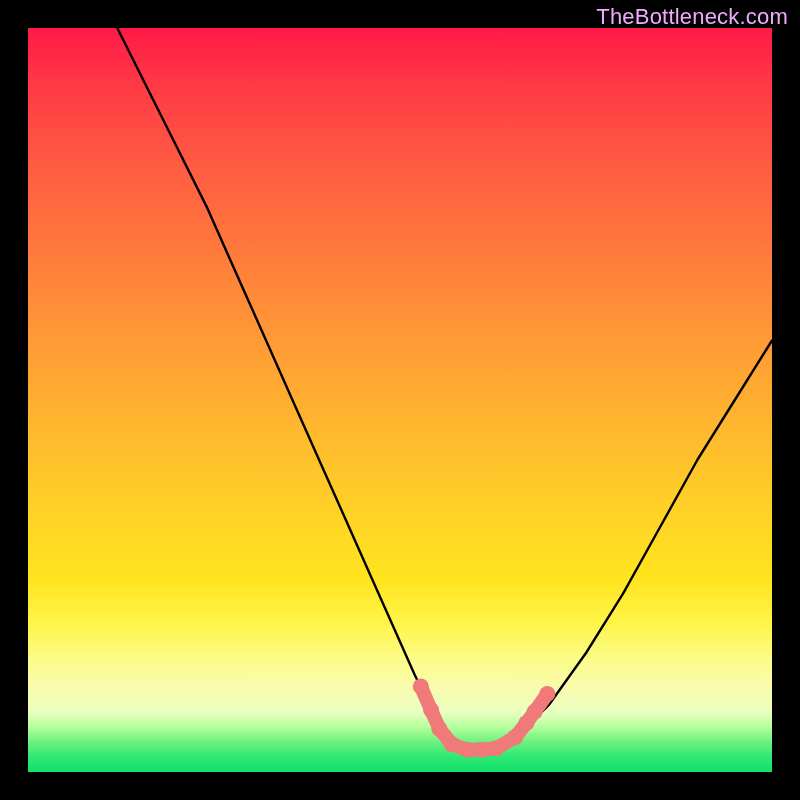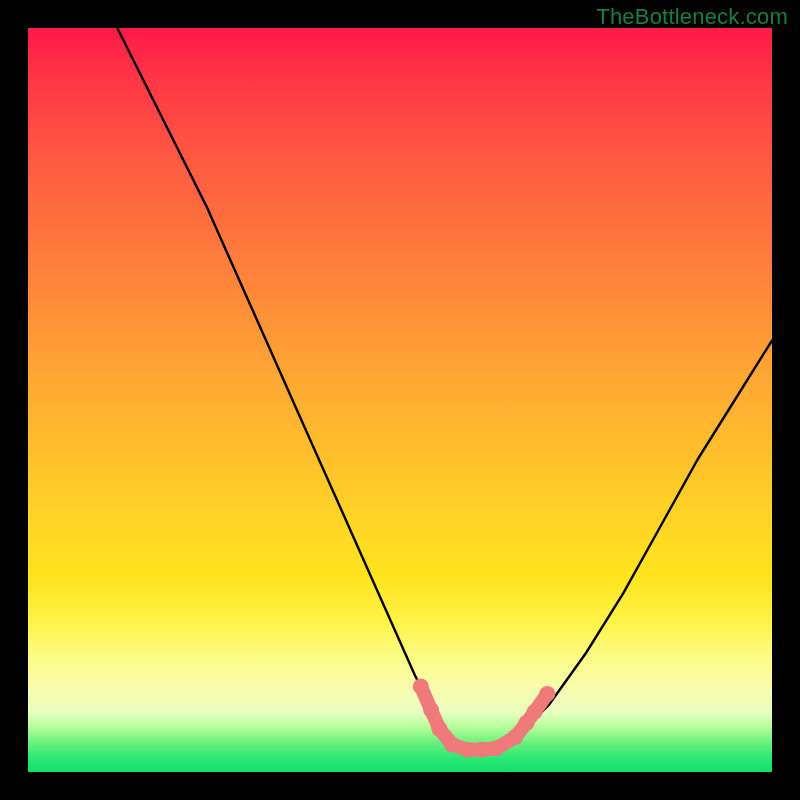--- a/index.html
+++ b/index.html
@@ -41,21 +41,21 @@
       #b4ff9a 94%,
       #6cf07e 96%,
       #2ee874 98%,
       #10e06c 100%
     );
   }
   .watermark {
     position: absolute;
     top: 4px;
     right: 12px;
-    color: #15803d;
+    color: #f0abfc;
     font-size: 22px;
     font-weight: 500;
     letter-spacing: 0.2px;
     user-select: none;
   }
   svg.curve {
     position: absolute;
     left: 0;
     top: 0;
     width: 744px;

